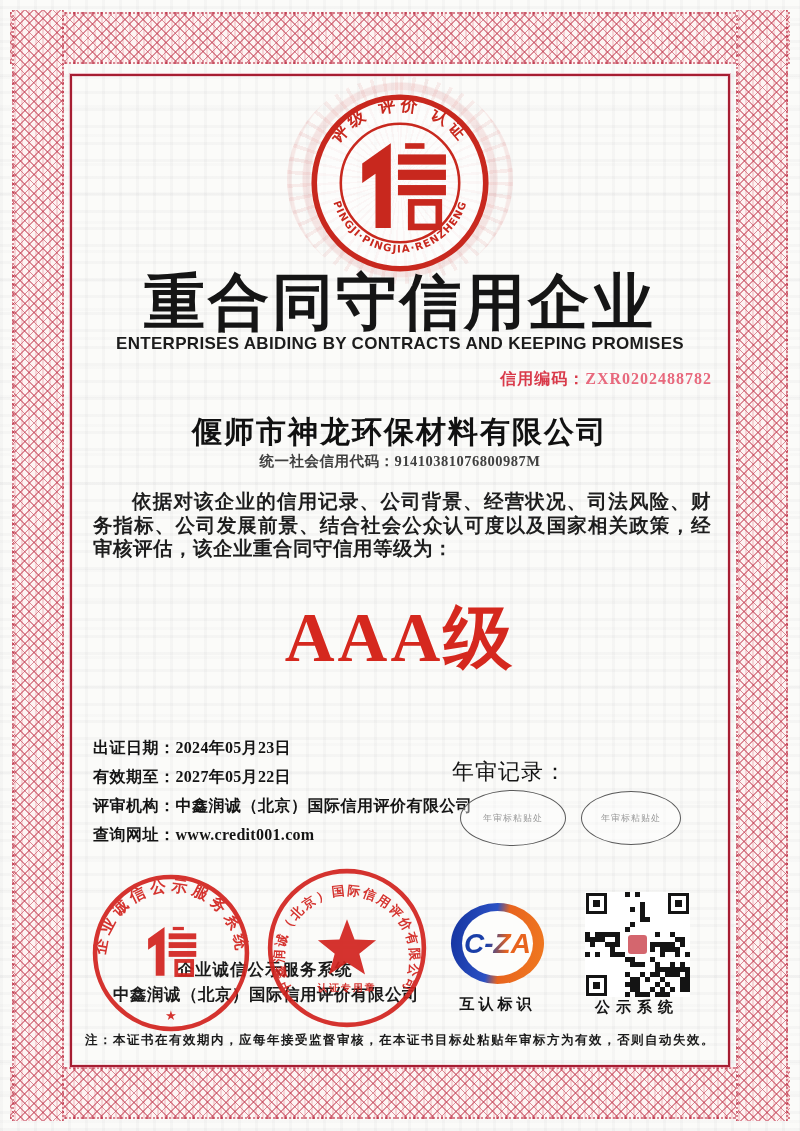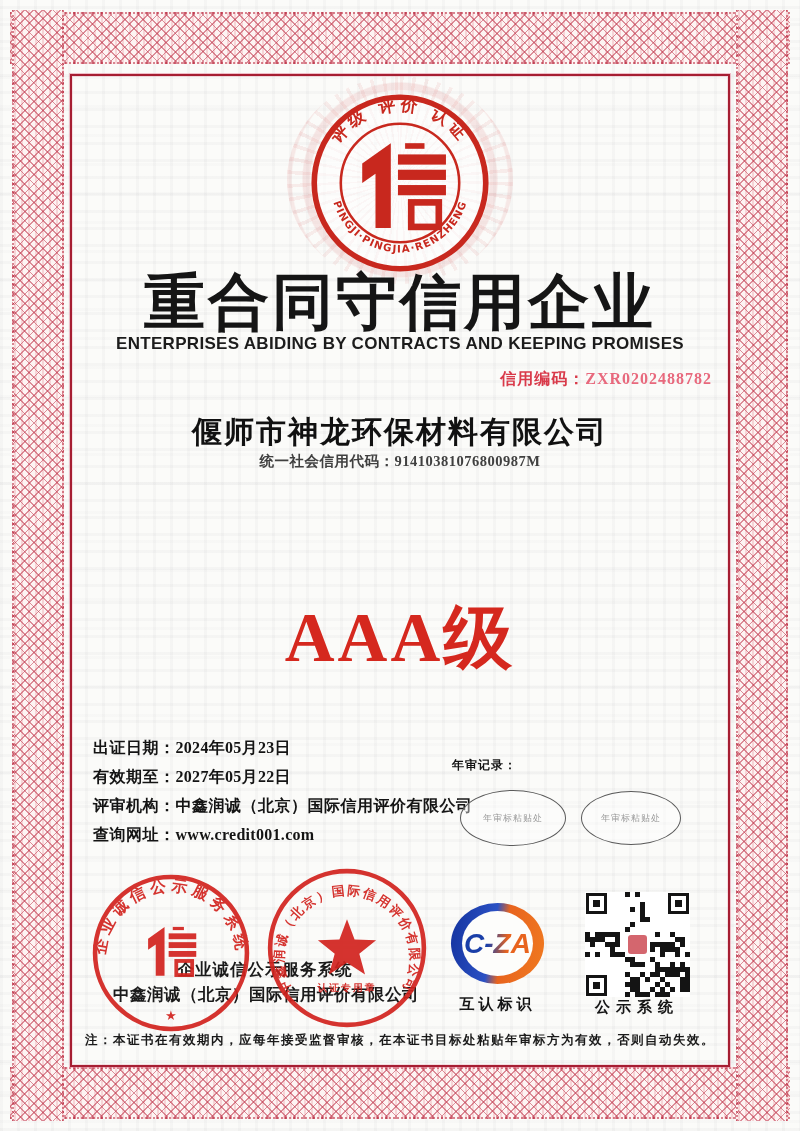--- a/index.html
+++ b/index.html
@@ -42,21 +42,21 @@
   .codeline .val{color:#e8697d;font-family:"Liberation Serif","DejaVu Serif",serif;letter-spacing:1px;}
   .company{top:412px;font-size:30px;font-weight:bold;color:#111;letter-spacing:2px;}
   .social{top:452px;font-size:14.5px;font-weight:bold;color:#404040;letter-spacing:.5px;}
   .social .val{font-family:"Liberation Serif","DejaVu Serif",serif;}
   .bodytext{top:490px;left:93px;width:618px;font-size:19.5px;line-height:23.5px;font-weight:bold;color:#1e1e1e;text-indent:2em;text-align:justify;letter-spacing:.5px;}
   .grade{top:592px;font-size:69px;font-weight:bold;color:#d5281e;font-family:"Liberation Serif","DejaVu Serif",serif;letter-spacing:3px;}
 
   .details{left:93px;top:733px;font-size:16px;font-weight:bold;color:#141414;}
   .details .row{height:29px;line-height:29px;letter-spacing:.5px;}
   .details .v{font-family:"Liberation Serif","DejaVu Serif",serif;letter-spacing:.3px;}
-  .annual-label{left:452px;top:757px;font-size:12px;font-weight:bold;color:#141414;letter-spacing:1px;}
+  .annual-label{left:452px;top:757px;font-size:22px;font-weight:normal;color:#141414;letter-spacing:1px;}
   .oval{border:1.5px solid #5a5a5a;border-radius:50%;color:#9a9a9a;font-size:9px;display:flex;align-items:center;justify-content:center;letter-spacing:1px;background:rgba(255,255,255,.4);}
   .oval1{left:460px;top:790px;width:104px;height:54px;}
   .oval2{left:581px;top:791px;width:98px;height:52px;}
 
   .caption1{left:110px;top:959px;width:310px;text-align:center;font-size:16.5px;font-weight:bold;color:#1a1a1a;letter-spacing:1px;z-index:3;}
   .caption2{left:86px;top:984px;width:360px;text-align:center;font-size:16.5px;font-weight:bold;color:#1a1a1a;letter-spacing:.5px;z-index:3;}
   .stampL{left:90px;top:872px;z-index:4;opacity:.92;}
   .stampR{left:265px;top:866px;z-index:4;opacity:.92;}
 
   .cza{left:451px;top:903px;width:93px;height:81px;border-radius:50%;
@@ -124,20 +124,21 @@
     <div class="abs ctr title">重合同守信用企业</div>
     <div class="abs ctr title-en">ENTERPRISES ABIDING BY CONTRACTS AND KEEPING PROMISES</div>
     <div class="abs codeline">
       <span class="lbl">信用编码：</span><span class="val">ZXR0202488782</span>
     </div>
     <div class="abs ctr company">偃师市神龙环保材料有限公司</div>
     <div class="abs ctr social">
       <span>统一社会信用代码：</span><span class="val">91410381076800987M</span>
     </div>
 
+    <div class="abs bodytext">依据对该企业的信用记录、公司背景、经营状况、司法风险、财务指标、公司发展前景、结合社会公众认可度以及国家相关政策，经审核评估，该企业重合同守信用等级为：</div>
     <div class="abs ctr grade">AAA级</div>
 
     <div class="abs details">
       <div class="row"><span>出证日期：</span><span class="v">2024年05月23日</span></div>
       <div class="row"><span>有效期至：</span><span class="v">2027年05月22日</span></div>
       <div class="row"><span>评审机构：</span><span>中鑫润诚（北京）国际信用评价有限公司</span></div>
       <div class="row"><span>查询网址：</span><span class="v">www.credit001.com</span></div>
     </div>
 
     <div class="abs annual-label">年审记录：</div>

